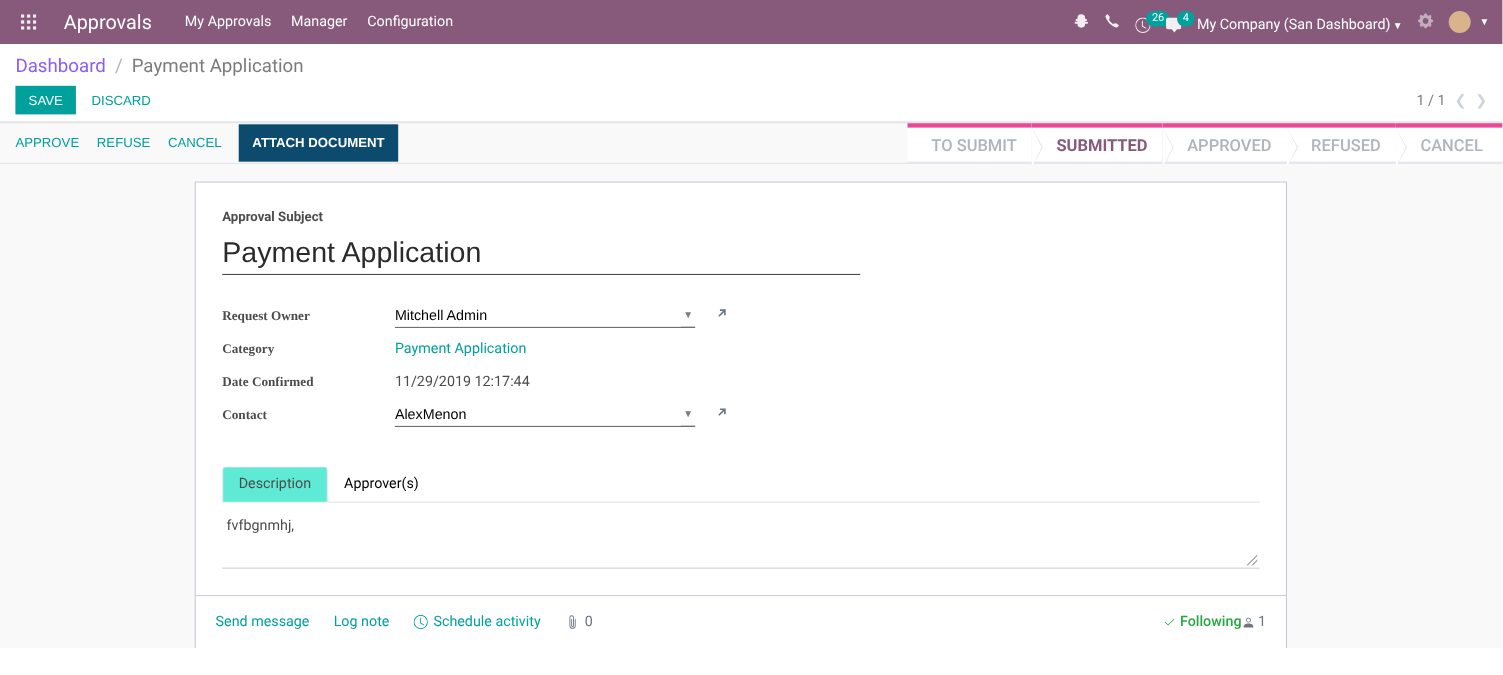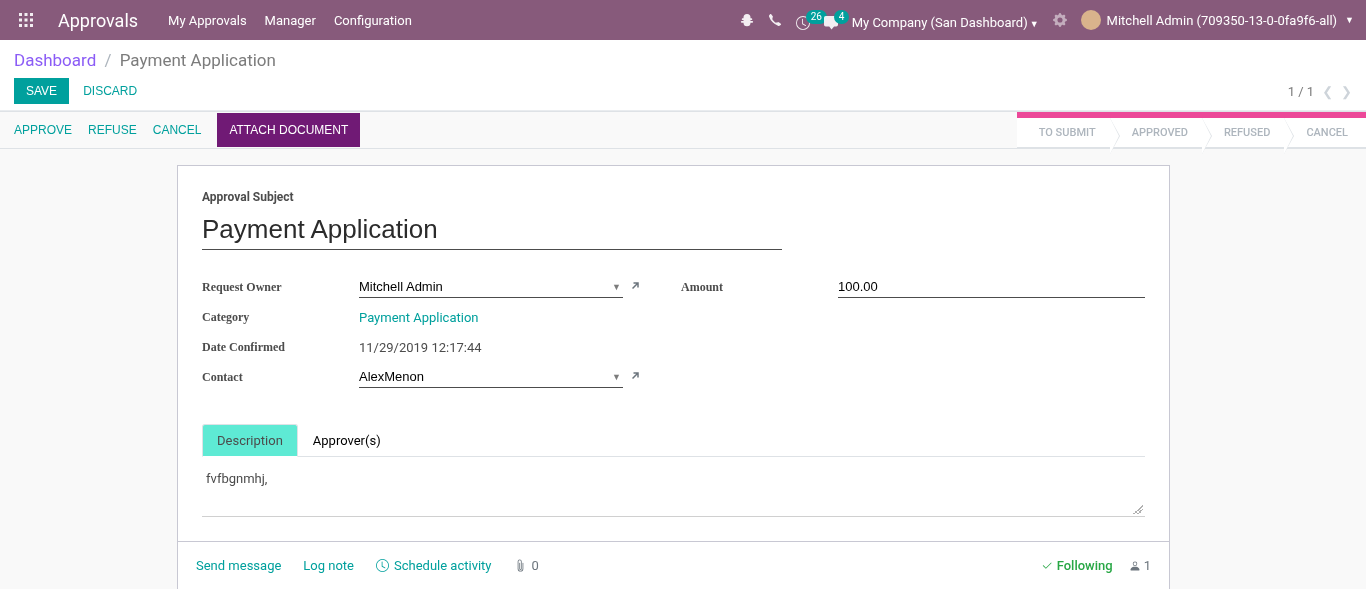--- a/index.html
+++ b/index.html
@@ -29,23 +29,23 @@
 .btn-primary { background: #00a09d; color: #fff; border: none; padding: 6px 12px; font-size: 12px; cursor: pointer; text-transform: uppercase; font-weight: 500; }
 .btn-link { background: none; border: none; color: #00a09d; font-size: 12px; cursor: pointer; text-transform: uppercase; font-weight: 500; padding: 6px 4px; }
 .pager { display: flex; align-items: center; gap: 8px; color: #7c7c7c; font-size: 13px; }
 .pager-arrow { color: #ced4da; cursor: pointer; }
 
 
 .status-wrapper { background: #f9f9f9; border-top: 1px solid #dee2e6; border-bottom: 1px solid #dee2e6; padding-left: 14px; }
 .status-inner { display: flex; align-items: center; height: 36px; }
 .status-left { display: flex; gap: 16px; align-items: center; }
 .btn-status { background: none; border: none; color: #00a09d; font-size: 12px; cursor: pointer; text-transform: uppercase; font-weight: 500; }
-.btn-status-solid { background: #701a75; color: #fff; padding: 10px 12px; font-size: 12px; text-transform: uppercase; font-weight: 400; cursor: pointer; border: none; }
+.btn-status-solid { background: #0c4a6e; color: #fff; padding: 10px 12px; font-size: 12px; text-transform: uppercase; font-weight: 700; cursor: pointer; border: none; }
 .status-right { margin-left: auto; display: flex; }
-.status-step { position: relative; padding: 0 14px 0 22px; height: 36px; display: flex; align-items: center; font-size: 11px; font-weight: 500; text-transform: uppercase; color: #adb5bd; background: #fff; border-top: 6px solid #ec4899; border-bottom: 1px solid #dee2e6; }
+.status-step { position: relative; padding: 0 14px 0 22px; height: 36px; display: flex; align-items: center; font-size: 15px; font-weight: 500; text-transform: uppercase; color: #adb5bd; background: #fff; border-top: 4px solid #ec4899; border-bottom: 1px solid #dee2e6; }
 .status-step::after { content: ""; position: absolute; right: -9px; top: 0; width: 0; height: 0; border-top: 18px solid transparent; border-bottom: 18px solid transparent; border-left: 9px solid #fff; z-index: 2; }
 .status-step::before { content: ""; position: absolute; right: -10px; top: 0; width: 0; height: 0; border-top: 18px solid transparent; border-bottom: 18px solid transparent; border-left: 10px solid #dee2e6; z-index: 1; }
 .status-step.active { color: #875a7b; font-weight: 700; }
 .status-step:last-child { padding-right: 18px; }
 .status-step:last-child::after, .status-step:last-child::before { display: none; }
 
 
 .sheet-wrapper { background: #f9f9f9; padding: 16px 0 0; }
 .sheet { background: #fff; max-width: 993px; margin: 0 auto 0 177px; border: 1px solid #c8c8d3; padding: 24px; }
 .field-label { font-size: 12px; font-weight: 700; color: #4c4c4c; }
@@ -53,40 +53,40 @@
 .subject-input { width: 580px; border: none; border-bottom: 1px solid #4c4c4c; font-size: 26px; padding: 4px 0; outline: none; color: #2b2b2b; }
 
 .form-columns { display: flex; gap: 40px; margin-top: 26px; }
 .col-left { width: 460px; }
 .col-right { flex: 1; }
 .form-row { display: flex; align-items: center; margin-bottom: 8px; min-height: 22px; }
 .form-row .lbl { width: 157px; font-size: 12px; font-weight: 700; font-family: Liberation Serif, serif; }
 .form-row .val { flex: 1; font-size: 13px; position: relative; }
 .val-static { font-size: 13px; }
 .val-link { color: #00a09d; font-size: 13px; }
-.m2o-wrap { display: flex; align-items: center; gap: 6px; }
+.m2o-wrap { display: flex; align-items: center; gap: 18px; }
 .m2o-input { flex: 1; display: flex; align-items: center; border-bottom: 1px solid #4c4c4c; }
 .m2o-input input { flex: 1; border: none; padding: 3px 0; font-size: 13px; outline: none; }
 .caret-down { font-size: 9px; color: #7c7c7c; padding: 0 2px; cursor: pointer; }
 .ext-link { color: #6c757d; cursor: pointer; }
 .amount-input { width: 307px; border: none; border-bottom: 1px solid #4c4c4c; padding: 3px 0; font-size: 13px; outline: none; }
 
 
 .tabs { display: flex; border-bottom: 1px solid #dee2e6; margin-top: 28px; }
 .tab { padding: 8px 14px; font-size: 13px; color: #000000; border: 1px solid transparent; cursor: pointer; margin-bottom: -1px; }
 .tab.active { color: #4c4c4c; border: 1px solid #dee2e6; border-bottom-color: #fff; background: #5eead4; border-radius: 3px 3px 0 0; }
 .tab-content { padding: 14px 4px 6px; min-height: 60px; font-size: 13px; border-bottom: 1px solid #d0d0d0; position: relative; }
 .resize-handle { position: absolute; right: 2px; bottom: 2px; width: 12px; height: 12px; }
 .resize-handle::after { content: ""; position: absolute; right: 0; bottom: 0; width: 10px; height: 10px; background: linear-gradient(135deg, transparent 50%, #b0b0b0 50%, #b0b0b0 60%, transparent 60%, transparent 70%, #b0b0b0 70%, #b0b0b0 80%, transparent 80%); }
 
 
 .chatter { max-width: 993px; margin: 0 auto 0 177px; background: #fff; border-left: 1px solid #c8c8d3; border-right: 1px solid #c8c8d3; padding: 16px 18px; display: flex; align-items: center; gap: 22px; font-size: 13px; }
 .chatter a { color: #00a09d; text-decoration: none; }
 .chatter .icon-text { display: flex; align-items: center; gap: 5px; }
-.chatter-right { margin-left: auto; display: flex; align-items: center; gap: 16px; }
+.chatter-right { margin-left: auto; display: flex; align-items: center; }
 .following { color: #28a745; display: flex; align-items: center; gap: 4px; font-weight: 500; }
 .followers { color: #6c757d; display: flex; align-items: center; gap: 3px; }
 
 .dropdown-caret { font-size: 9px; margin-left: 2px; }
 </style>
 </head>
 <body>
 
 <div class="navbar">
   <div class="apps-icon">
@@ -127,21 +127,20 @@
           <path d="M0 2a2 2 0 0 1 2-2h12a2 2 0 0 1 2 2v8a2 2 0 0 1-2 2h-2.5l-2.9 3.5L6 12H2a2 2 0 0 1-2-2V2z"></path>
         </svg>
       <span class="nav-badge">4</span>
     </span>
     <span><span>My Company (San Dashboard)</span><span class="dropdown-caret">▼</span></span>
     <span><svg class="svg-icon svg-icon-dim" viewBox="0 0 16 16">
           <path d="M9.405 1.05c-.413-1.4-2.397-1.4-2.81 0l-.1.34a1.464 1.464 0 0 1-2.105.872l-.31-.17c-1.283-.698-2.686.705-1.987 1.987l.169.311c.446.82.023 1.841-.872 2.105l-.34.1c-1.4.413-1.4 2.397 0 2.81l.34.1a1.464 1.464 0 0 1 .872 2.105l-.17.31c-.698 1.283.705 2.686 1.987 1.987l.311-.169a1.464 1.464 0 0 1 2.105.872l.1.34c.413 1.4 2.397 1.4 2.81 0l.1-.34a1.464 1.464 0 0 1 2.105-.872l.31.17c1.283.698 2.686-.705 1.987-1.987l-.169-.311a1.464 1.464 0 0 1 .872-2.105l.34-.1c1.4-.413 1.4-2.397 0-2.81l-.34-.1a1.464 1.464 0 0 1-.872-2.105l.17-.31c.698-1.283-.705-2.686-1.987-1.987l-.311.169a1.464 1.464 0 0 1-2.105-.872l-.1-.34zM8 10.93a2.929 2.929 0 1 1 0-5.858 2.929 2.929 0 0 1 0 5.858z"></path>
         </svg></span>
     <span class="nav-user">
       <span class="avatar-small"></span>
-      <span>Mitchell Admin (709350-13-0-0fa9f6-all)</span>
       <span class="dropdown-caret">▼</span>
     </span>
   </div>
 </div>
 
 <div class="control-bar">
   <div class="breadcrumb">
     <span class="bc-link">Dashboard</span>
     <span class="sep">/</span>
     <span>Payment Application</span>
@@ -162,20 +161,21 @@
 <div class="status-wrapper">
   <div class="status-inner">
     <div class="status-left">
       <button class="btn-status">Approve</button>
       <button class="btn-status">Refuse</button>
       <button class="btn-status">Cancel</button>
       <button class="btn-status-solid">Attach Document</button>
     </div>
     <div class="status-right">
       <div class="status-step">To Submit</div>
+      <div class="status-step active">Submitted</div>
       <div class="status-step">Approved</div>
       <div class="status-step">Refused</div>
       <div class="status-step">Cancel</div>
     </div>
   </div>
 </div>
 
 <div class="sheet-wrapper">
   <div class="sheet">
     <label class="field-label subject-label">Approval Subject</label>
@@ -207,26 +207,20 @@
           <div class="lbl">Contact</div>
           <div class="val m2o-wrap">
             <div class="m2o-input">
               <input value="AlexMenon" style="">
               <span class="caret-down">▼</span>
             </div>
             <span class="ext-link"><svg width="12" height="12" viewBox="0 0 16 16" fill="#6c757d">
                   <path d="M6 3h7v7h-2V6.4L5.4 12 4 10.6 9.6 5H6V3z"></path>
                 </svg></span>
           </div>
-        </div>
-      </div>
-      <div class="col-right">
-        <div class="form-row">
-          <div class="lbl">Amount</div>
-          <div class="val"><input class="amount-input" value="100.00" style=""></div>
         </div>
       </div>
     </div>
 
     <div class="tabs">
       <div class="tab active">Description</div>
       <div class="tab">Approver(s)</div>
     </div>
     <div class="tab-content">
       <span>fvfbgnmhj,</span>

